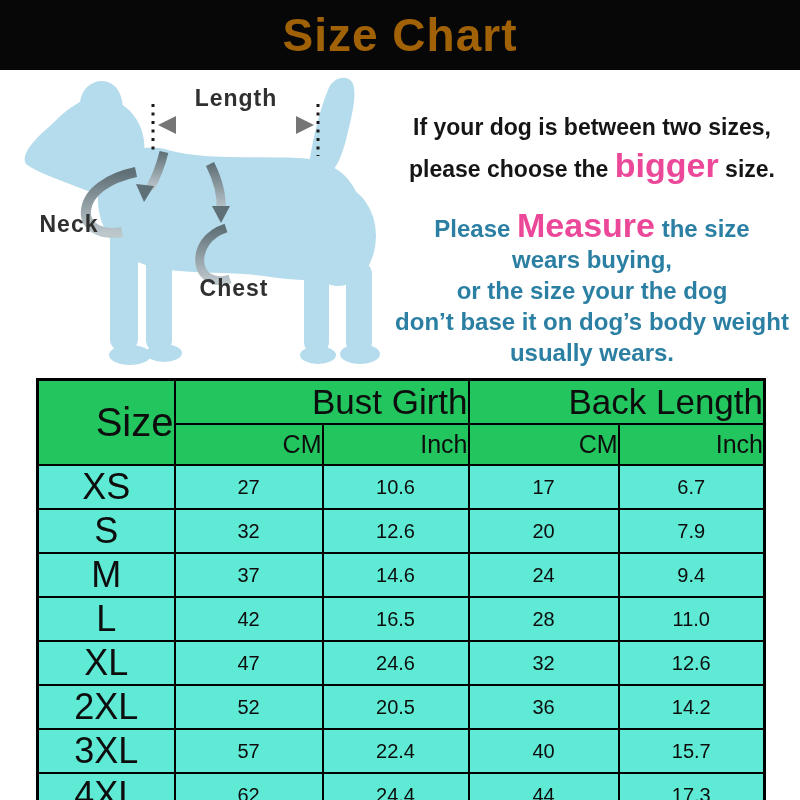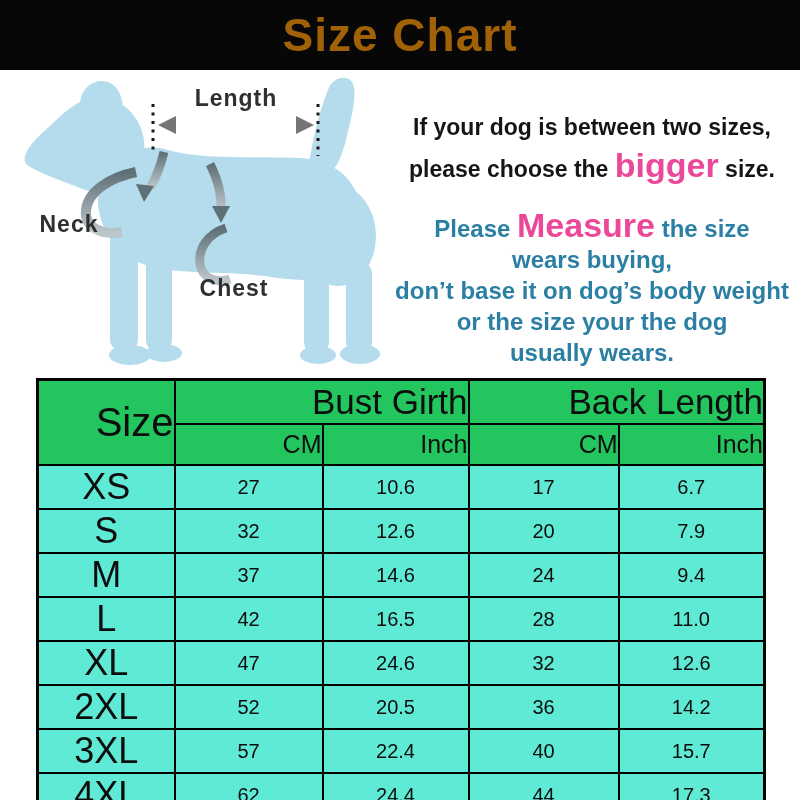--- a/index.html
+++ b/index.html
@@ -114,22 +114,22 @@
 </svg>
 
 <div class="notes">
   <div class="note-black">
     <div>If your dog is between two sizes,</div>
     <div><span>please choose the </span><span class="big-pink">bigger</span><span> size.</span></div>
   </div>
   <div class="note-teal">
     <div><span>Please </span><span class="big-pink">Measure</span><span> the size</span></div>
     <div>wears buying,</div>
+    <div>or the size your the dog</div>
     <div>don’t base it on dog’s body weight</div>
-    <div>or the size your the dog</div>
     <div>usually wears.</div>
   </div>
 </div>
 
 <table class="size-table">
   <colgroup>
     <col style="width:137px">
       <col style="width:148px">
       <col style="width:146px">
     <col style="width:150px">

